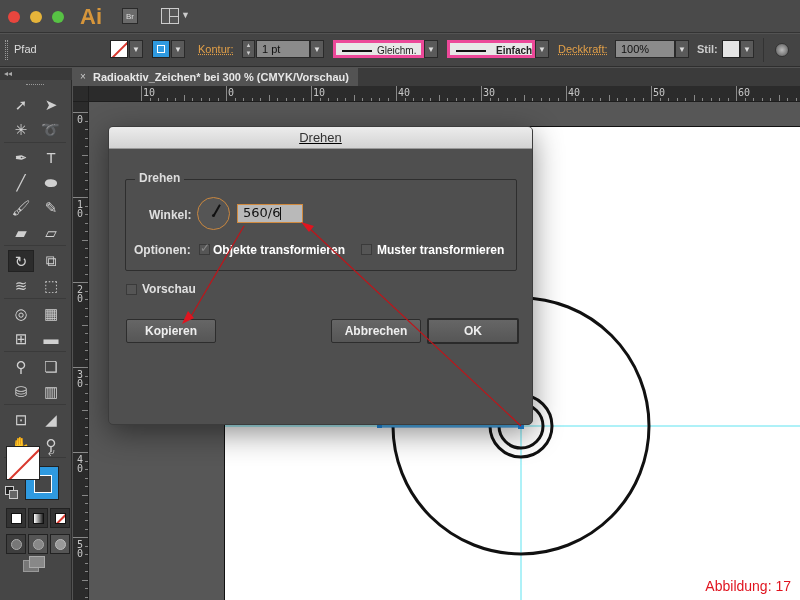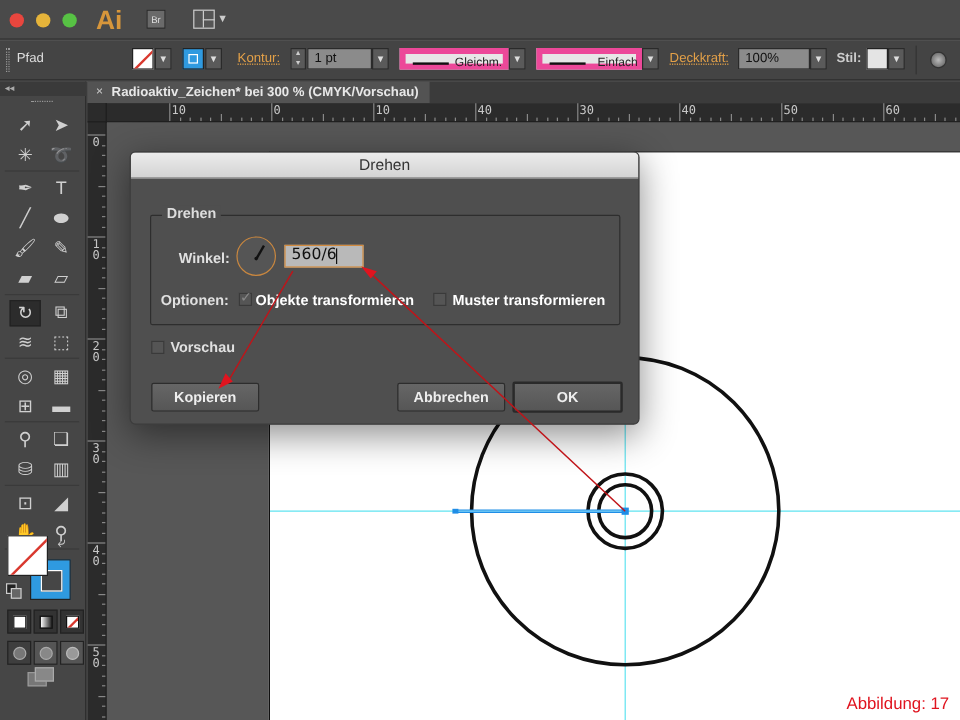--- a/index.html
+++ b/index.html
@@ -19,21 +19,21 @@
   .layout-caret { position: absolute; left: 181px; top: 10px; color: #ccc; font-size: 9px; }
 
   
   .ctrlbar { position: absolute; left: 0; top: 34px; width: 800px; height: 33px; background: #444; border-bottom: 1px solid #2e2e2e; }
   .grip { position: absolute; left: 5px; top: 6px; width: 3px; height: 20px; border-left: 1px dotted #999; border-right: 1px dotted #999; }
   .ctrl-label { position: absolute; top: 9px; font-size: 11px; color: #ddd; }
   .ctrl-label.orange { color: #e3a048; text-decoration: underline dotted; }
   .swatch { position: absolute; top: 6px; width: 18px; height: 18px; border: 1px solid #222; }
   .dd-arrow { position: absolute; top: 6px; width: 14px; height: 18px; background: #5a5a5a; border: 1px solid #2a2a2a; color: #ddd; font-size: 8px; text-align: center; line-height: 17px; }
   .field { position: absolute; top: 6px; height: 18px; background: #8b8b8b; border: 1px solid #2a2a2a; font-size: 11px; color: #111; padding-left: 5px; line-height: 16px; }
-  .light-field { position: absolute; top: 6px; height: 18px; background: #e7e7e7; border: 5px solid #ec4899; font-size: 10px; color: #222; line-height: 16px; }
+  .light-field { position: absolute; top: 6px; height: 18px; background: #e7e7e7; border: 3px solid #ec4899; font-size: 10px; color: #222; line-height: 16px; }
   .stroke-line { position: absolute; left: 6px; top: 7px; width: 30px; height: 2px; background: #111; }
   .spinner { position: absolute; left: 242px; top: 6px; width: 13px; height: 18px; background: #5a5a5a; border: 1px solid #2a2a2a; color: #ccc; font-size: 6px; text-align: center; line-height: 8px; }
 
   
   .tools { position: absolute; left: 0; top: 68px; width: 72px; height: 532px; background: #464646; border-right: 1px solid #2a2a2a; }
   .tools-header { position: absolute; left: 0; top: 0; width: 72px; height: 12px; background: #3a3a3a; color: #aaa; font-size: 8px; padding-left: 4px; line-height: 12px; }
   .tools-grip { position: absolute; left: 26px; top: 16px; width: 18px; height: 2px; border-top: 1px dotted #999; }
   .tool { position: absolute; width: 26px; height: 22px; color: #d0d0d0; font-size: 15px; text-align: center; line-height: 22px; }
   .tool.active { background: #2c2c2c; border: 1px solid #222; }
   .tool-sep { position: absolute; left: 4px; width: 62px; height: 1px; background: #3a3a3a; }
@@ -66,21 +66,21 @@
   .tick-h { position: absolute; bottom: 0; width: 1px; background: #888; }
   .tick-v { position: absolute; right: 0; height: 1px; background: #888; }
 
   
   .canvas { position: absolute; left: 89px; top: 102px; width: 711px; height: 498px; background: #575757; overflow: hidden; text-align: center; }
   .artboard { position: absolute; left: 135px; top: 24px; width: 580px; height: 480px; background: #fff; border-left: 1px solid #111; border-top: 1px solid #111; }
   .art-svg { position: absolute; left: 0; top: 0; }
   .caption { position: absolute; right: 9px; bottom: 6px; color: #e0141f; font-size: 14px; }
 
   
-  .dialog { position: absolute; left: 108px; top: 126px; width: 425px; height: 228px; background: #4f4f4f; border-radius: 5px; box-shadow: 0 8px 30px rgba(0,0,0,0.45); border: 1px solid #3c3c3c; overflow: hidden; }
+  .dialog { position: absolute; left: 108px; top: 126px; width: 425px; height: 299px; background: #4f4f4f; border-radius: 5px; box-shadow: 0 8px 30px rgba(0,0,0,0.45); border: 1px solid #3c3c3c; overflow: hidden; text-decoration: underline; }
   .dialog-title { height: 22px; background: linear-gradient(#ececec, #d3d3d3); color: #333; font-size: 13px; text-align: center; line-height: 22px; border-bottom: 1px solid #999; }
   .group { position: absolute; left: 16px; top: 52px; width: 392px; height: 92px; border: 1px solid #2e2e2e; border-radius: 2px; }
   .group-legend { position: absolute; left: 26px; top: 44px; background: #4f4f4f; padding: 0 4px; color: #ddd; font-size: 12px; font-weight: bold; }
   .d-label { position: absolute; color: #e0e0e0; font-size: 12px; font-weight: bold; }
   .dial { position: absolute; left: 88px; top: 70px; width: 33px; height: 33px; border-radius: 50%; background: #555; border: 1.5px solid #c9873f; }
   .dial-hand { position: absolute; left: 15px; top: 5px; width: 1.5px; height: 12px; background: #111; transform-origin: 50% 100%; transform: rotate(30deg); }
   .angle-input { position: absolute; left: 128px; top: 77px; width: 66px; height: 19px; background: #b9b9b9; border: 1.5px solid #d18a3e; color: #111; font-size: 13px; padding-left: 5px; line-height: 16px; font-family: "DejaVu Sans", sans-serif; }
   .cb { position: absolute; width: 11px; height: 11px; border: 1px solid #3a3a3a; background: #555; }
   .cb-label { position: absolute; font-size: 12px; font-weight: bold; }
   .dis { color: #ffffff; }
@@ -120,21 +120,21 @@
   <div class="spinner">▲<br>▼</div>
   <div class="field" style="left:256px; width:54px;">1 pt</div>
   <div class="dd-arrow" style="left:310px;">▼</div>
 
   <div class="light-field" style="left:333px; width:91px;">
     <div class="stroke-line"></div>
     <span style="position:absolute;left:41px;">Gleichm.</span>
   </div>
   <div class="dd-arrow" style="left:424px;">▼</div>
 
-  <div class="light-field" style="left:447px; width:88px;">
+  <div class="light-field" style="left:447px; width:88px;font-weight:bold;">
     <div class="stroke-line"></div>
     <span style="position:absolute;left:46px;">Einfach</span>
   </div>
   <div class="dd-arrow" style="left:535px;">▼</div>
 
   <div class="ctrl-label orange" style="left:558px;">Deckkraft:</div>
   <div class="field" style="left:615px; width:60px;">100%</div>
   <div class="dd-arrow" style="left:675px;">▼</div>
 
   <div class="ctrl-label" style="left:697px; font-weight:bold; color:#ccc;">Stil:</div>

